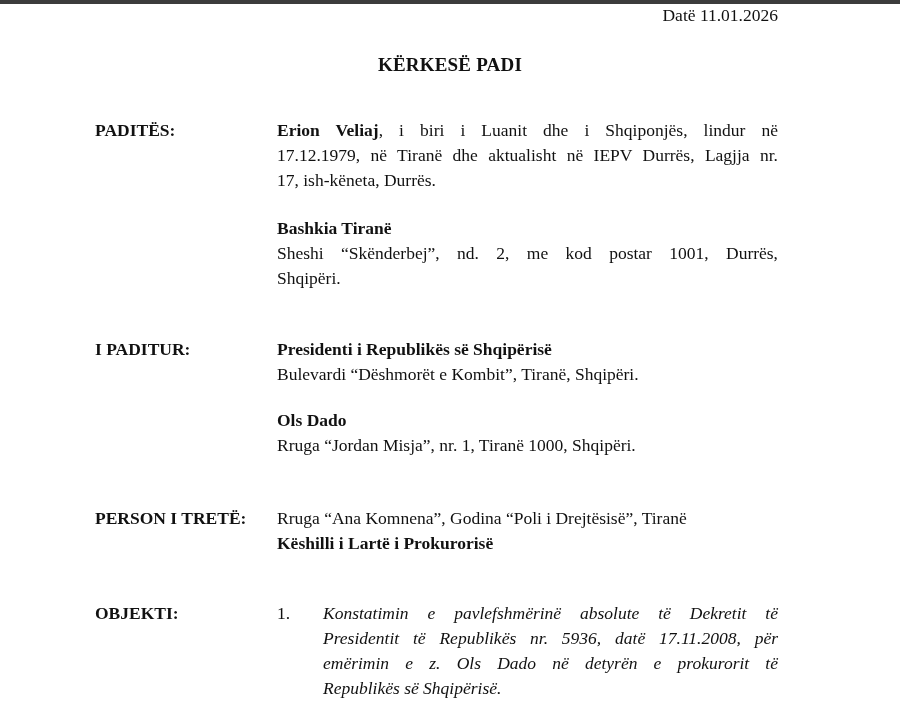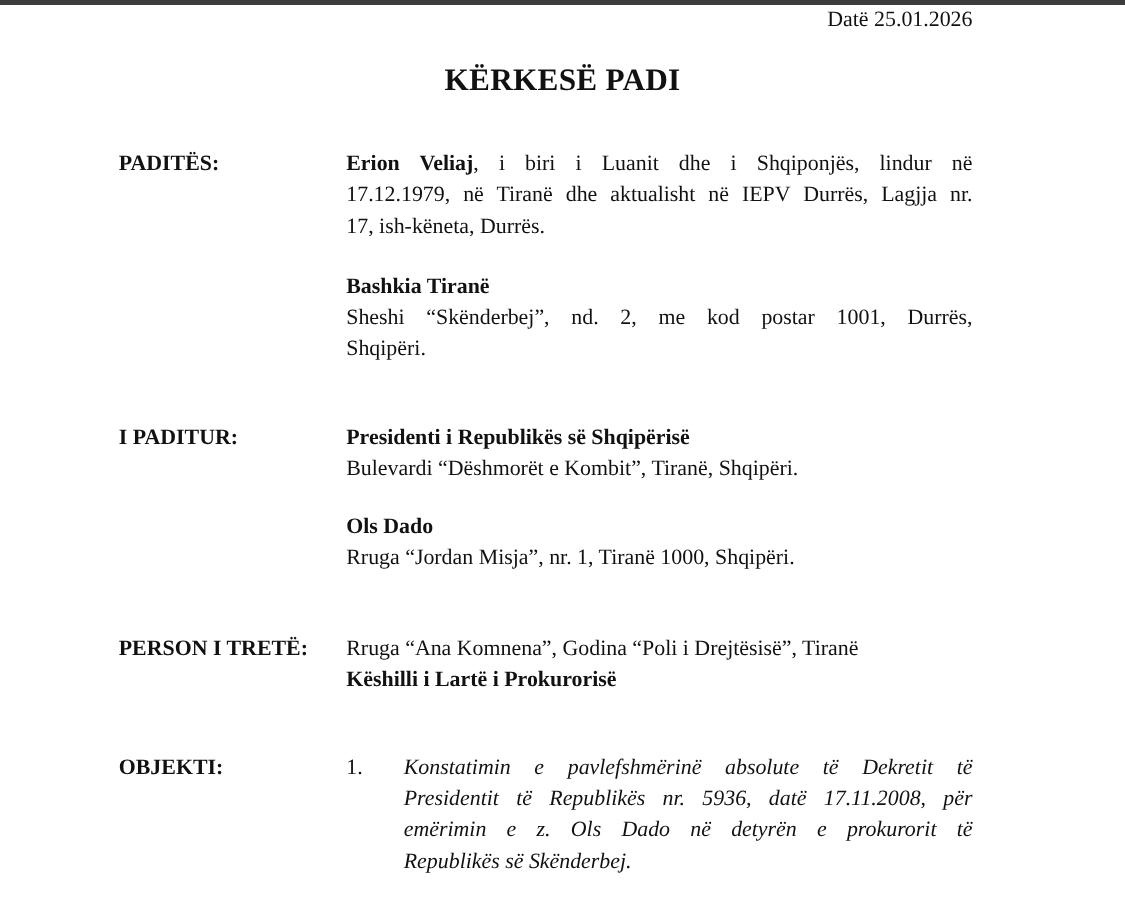--- a/index.html
+++ b/index.html
@@ -12,21 +12,21 @@
   .topbar {
     position:absolute; left:0; top:0; width:900px; height:4px;
     background:#3c3c3c;
   }
   .date {
     position:absolute; right:122px; top:4px;
     font-size:17.5px; line-height:22px;
   }
   .title {
     position:absolute; left:0; width:900px; top:50px; text-align:center;
-    font-weight:bold; font-size:25px; line-height:30px; letter-spacing:0.2px;
+    font-weight:bold; font-size:19px; line-height:30px; letter-spacing:0.2px;
   }
   .label {
     position:absolute; left:95px;
     font-weight:bold; font-size:17.5px; line-height:25px;
   }
   .block {
     position:absolute; left:277px; width:501px;
     font-size:17.5px; line-height:25px;
     text-align:justify;
   }
@@ -40,21 +40,21 @@
   .objtext {
     position:absolute; left:323px; width:455px;
     font-size:17.5px; line-height:25px;
   }
 </style>
 </head>
 <body>
 
 <div class="topbar"></div>
 
-<div class="date">Datë 25.01.2026</div>
+<div class="date">Datë 11.01.2026</div>
 
 <div class="title">KËRKESË PADI</div>
 
 <div class="label" style="top:118px;">PADITËS:</div>
 <div class="block" style="top:118px;">
   <span class="ln just"><span class="b">Erion Veliaj</span><span>, i biri i Luanit dhe i Shqiponjës, lindur në</span></span>
   <span class="ln just">17.12.1979, në Tiranë dhe aktualisht në IEPV Durrës, Lagjja nr.</span>
   <span class="ln">17, ish-këneta, Durrës.</span>
 </div>
 
@@ -79,14 +79,14 @@
   <span class="ln">Rruga “Ana Komnena”, Godina “Poli i Drejtësisë”, Tiranë</span>
   <span class="ln b">Këshilli i Lartë i Prokurorisë</span>
 </div>
 
 <div class="label" style="top:601px;">OBJEKTI:</div>
 <div class="num" style="top:601px;">1.</div>
 <div class="objtext" style="top:601px;font-style:italic;">
   <span class="ln just" style="display:block;">Konstatimin e pavlefshmërinë absolute të Dekretit të</span>
   <span class="ln just" style="display:block;">Presidentit të Republikës nr. 5936, datë 17.11.2008, për</span>
   <span class="ln just" style="display:block;">emërimin e z. Ols Dado në detyrën e prokurorit të</span>
-  <span class="ln" style="display:block;">Republikës së Skënderbej.</span>
+  <span class="ln" style="display:block;">Republikës së Shqipërisë.</span>
 </div>
 
 </body></html>

